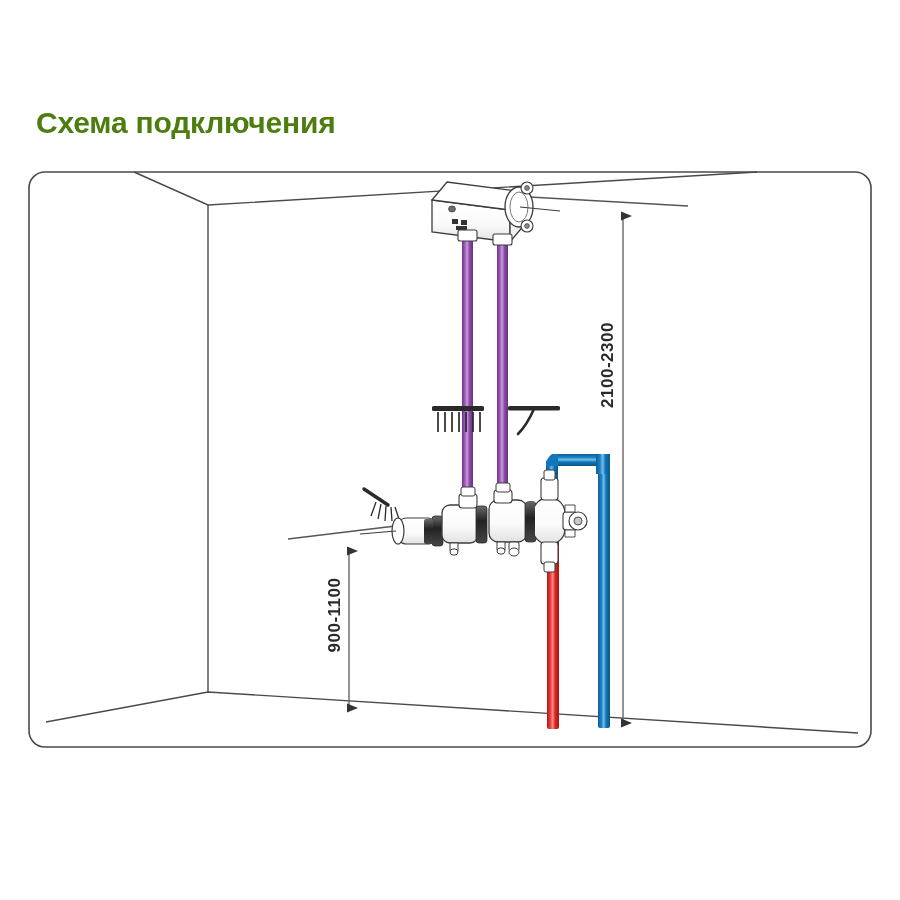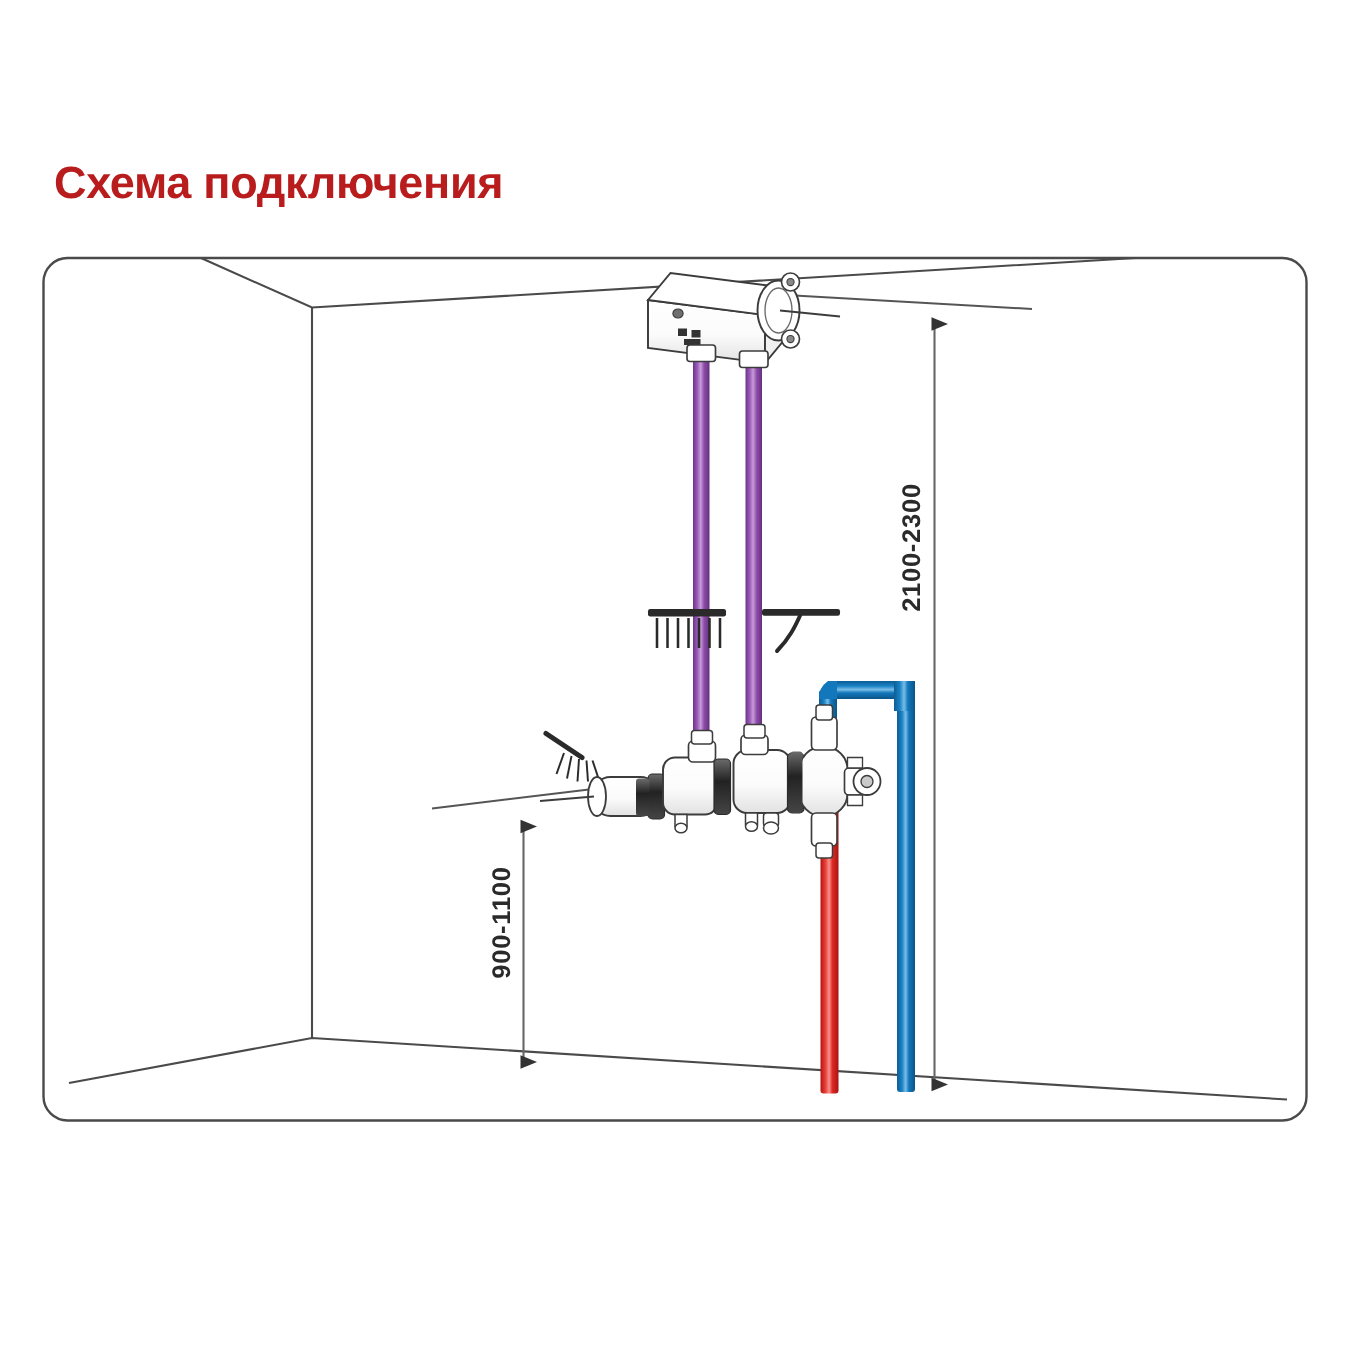--- a/index.html
+++ b/index.html
@@ -21,21 +21,21 @@
     height: 900px;
     background: #ffffff;
   }
   #diagram-title {
     position: absolute;
     left: 36px;
     top: 106px;
     font-family: "Liberation Sans", sans-serif;
     font-size: 30px;
     font-weight: bold;
-    color: #b91c1c;
+    color: #4d7c0f;
     letter-spacing: -0.2px;
     white-space: nowrap;
   }
   #scene-svg {
     position: absolute;
     left: 0;
     top: 0;
     width: 900px;
     height: 900px;
   }

